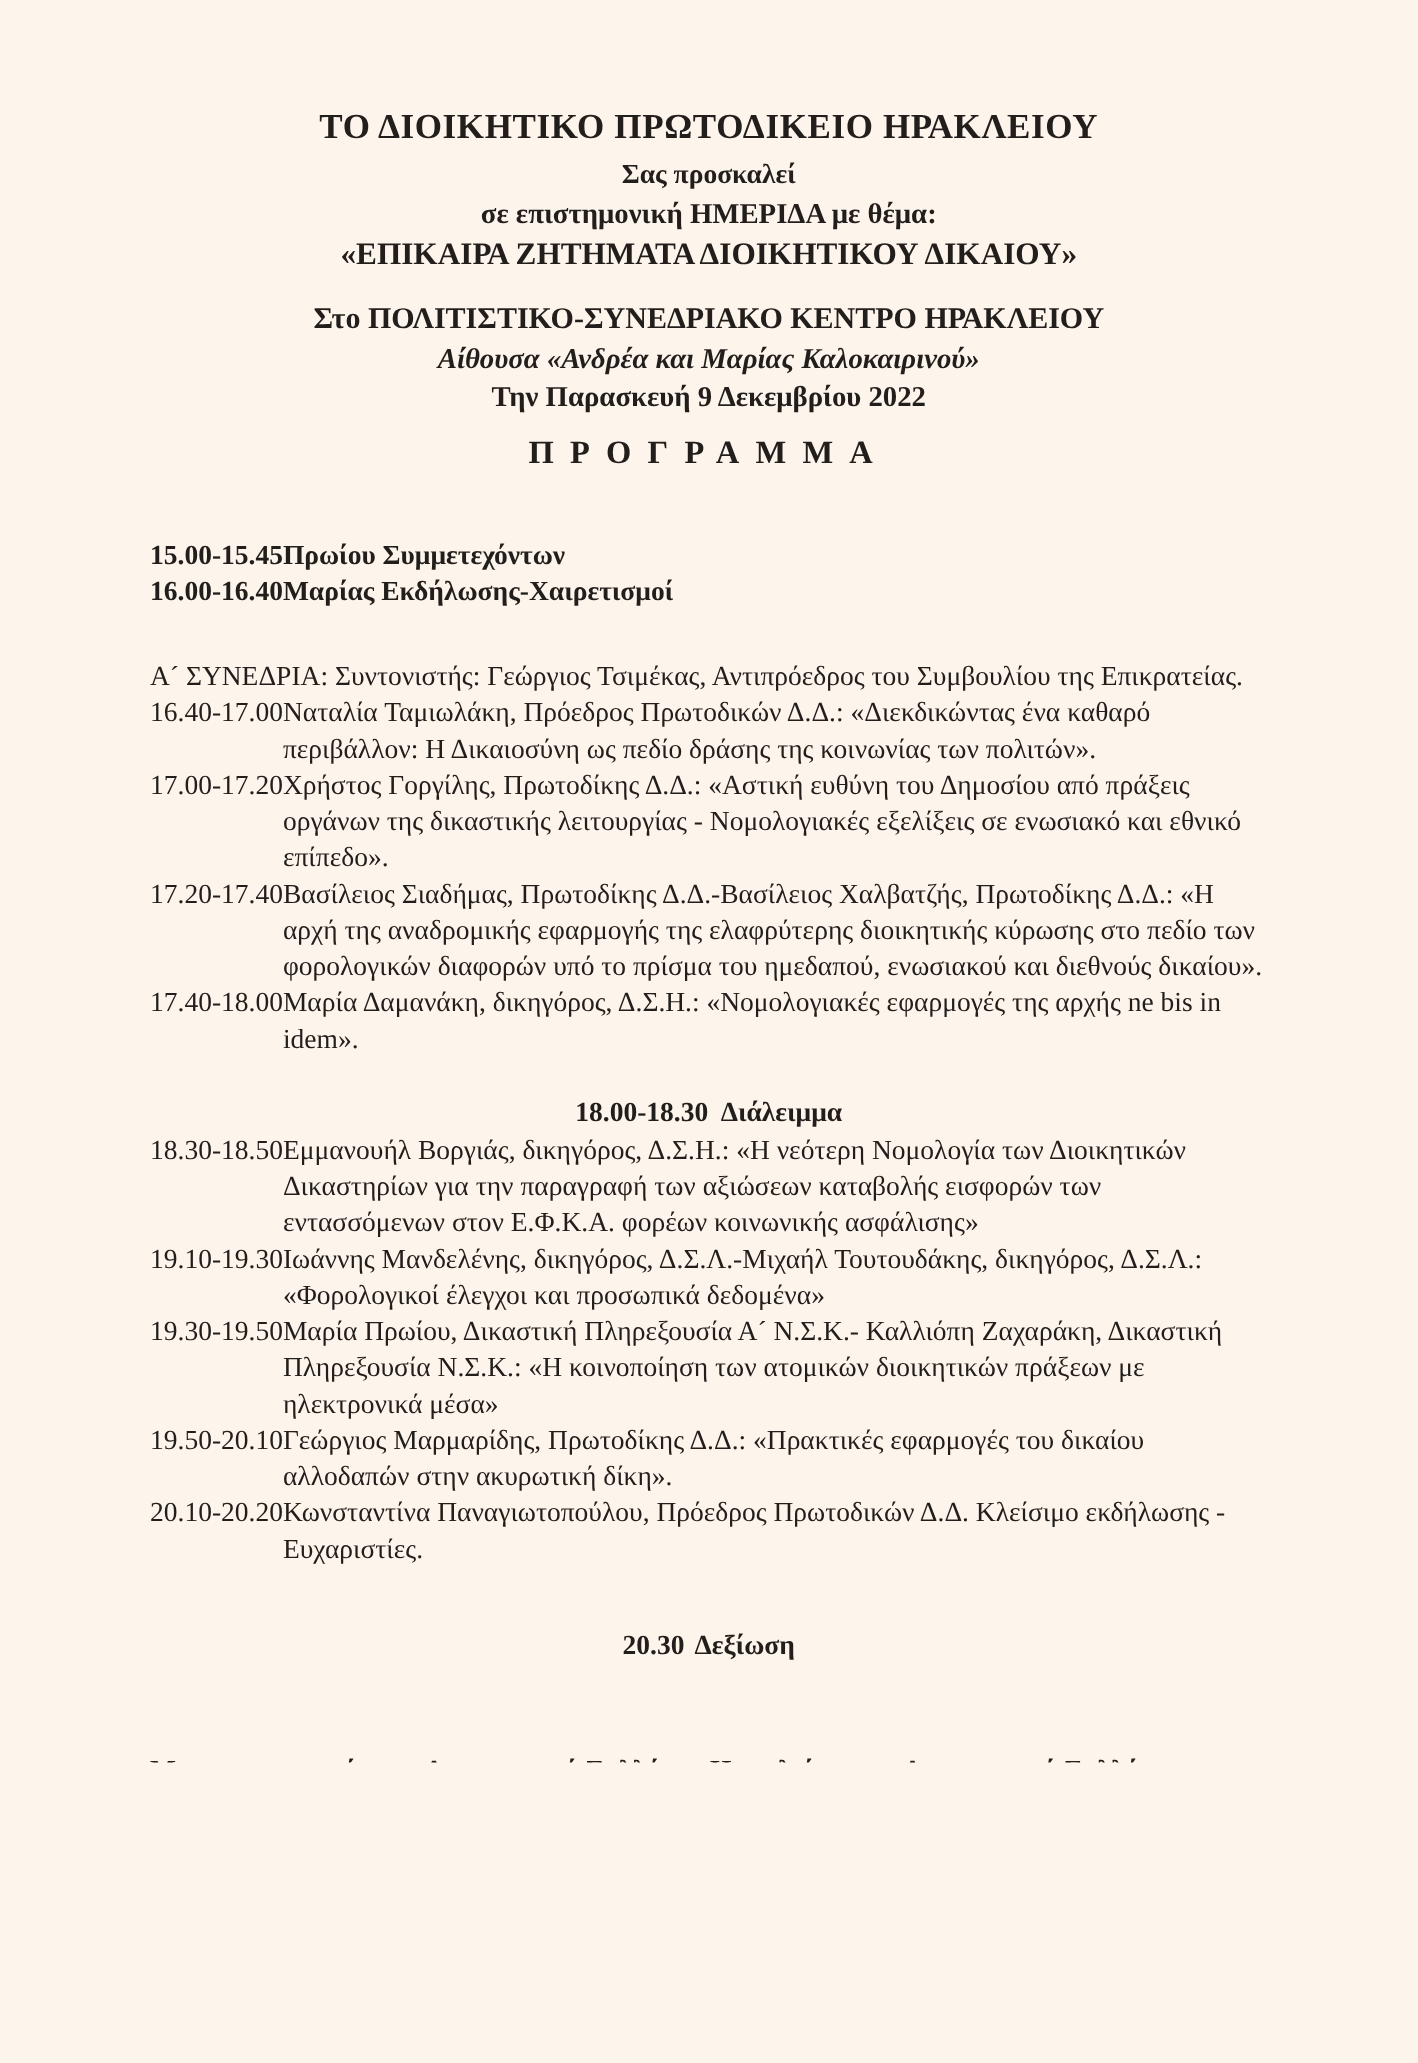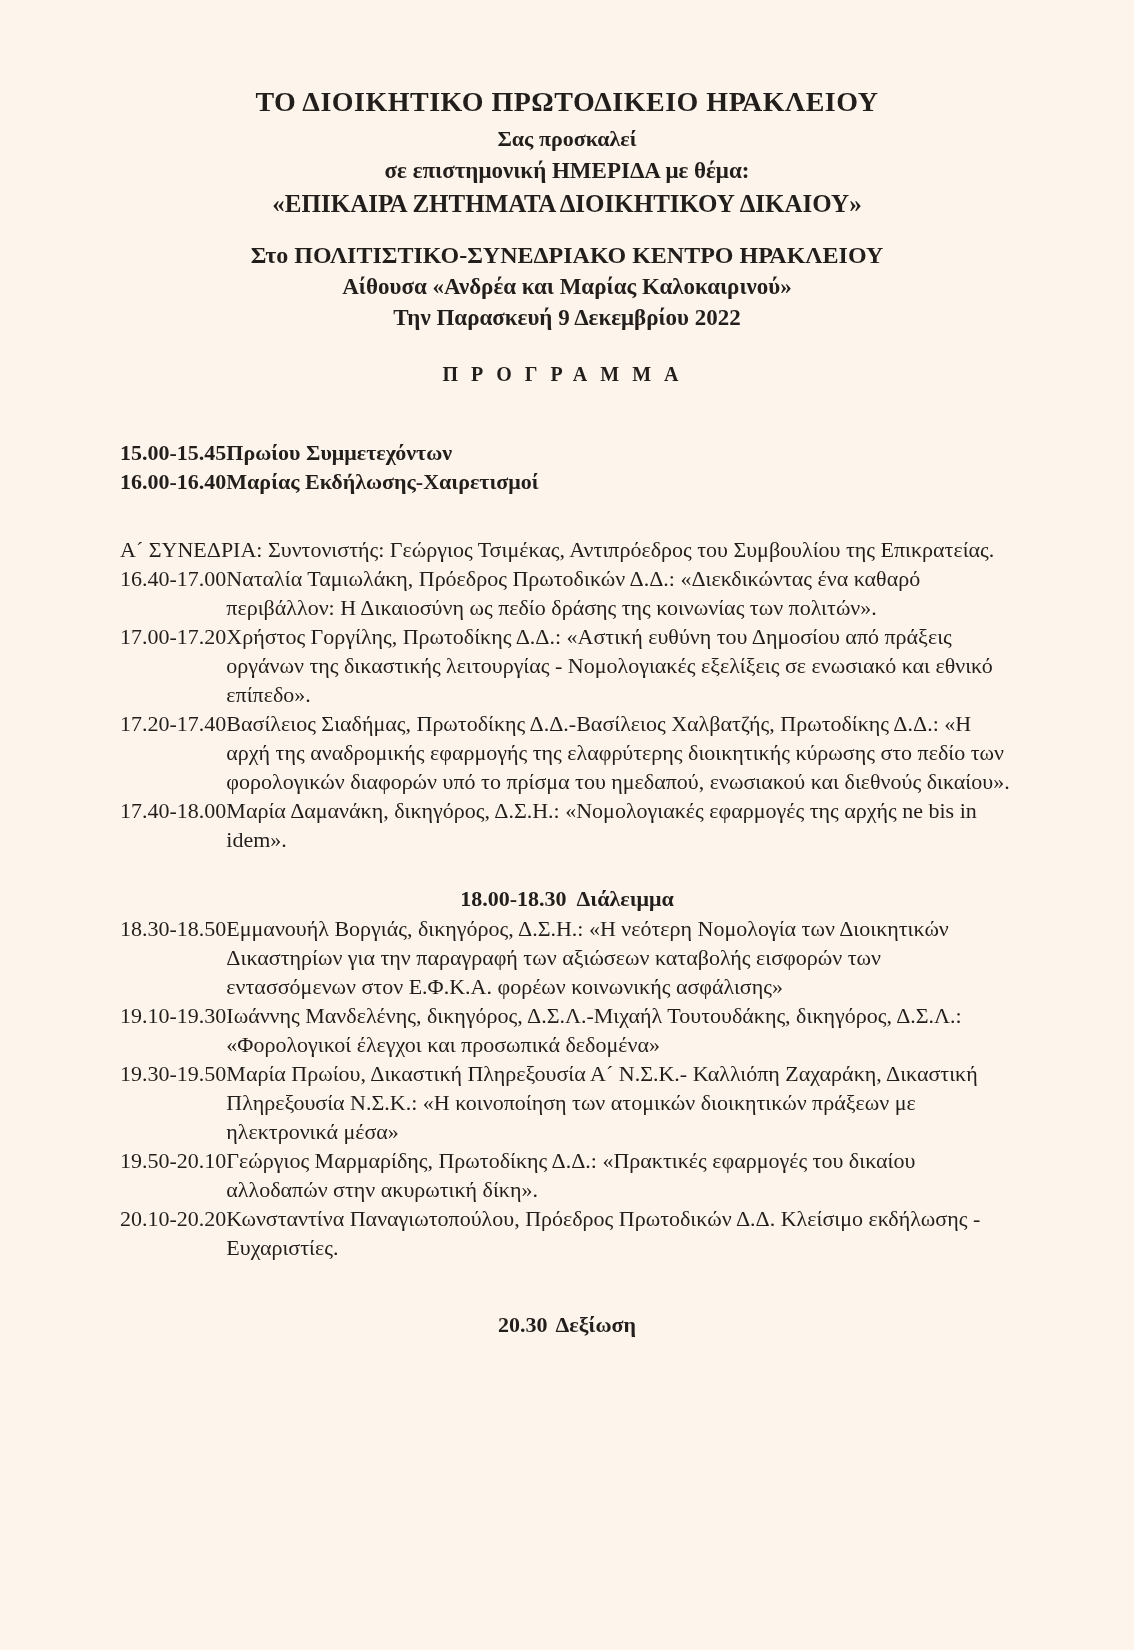--- a/index.html
+++ b/index.html
@@ -23,23 +23,23 @@
   }
 
   
   .header { text-align: center; }
   .title-main   { font-size: 28px; font-weight: bold; letter-spacing: 0.5px; }
   .invite-line  { font-size: 22px; font-weight: bold; margin-top: 8px; }
   .theme-line   { font-size: 23px; font-weight: bold; margin-top: 6px; }
   .theme-title  { font-size: 25px; font-weight: bold; margin-top: 6px; }
   .venue-block  { margin-top: 24px; }
   .venue-line1  { font-size: 24px; font-weight: bold; }
-  .venue-line2  { font-size: 23px; font-weight: bold; margin-top: 5px; }
+  .venue-line2  { font-size: 23px; font-weight: bold; margin-top: 5px; font-style: italic; }
   .venue-line3  { font-size: 23px; font-weight: bold; margin-top: 5px; }
-  .program-title{ font-size: 20px; font-weight: bold; letter-spacing: 13px; margin-top: 32px; }
+  .program-title{ font-size: 26px; font-weight: bold; letter-spacing: 13px; margin-top: 16px; }
 
   
   .schedule { margin-top: 52px; font-size: 22px; line-height: 29px; }
   .row { display: flex; }
   .row .time { flex: 0 0 102px; white-space: nowrap; }
   .row .desc { flex: 1; }
   .bold { font-weight: bold; }
   .session-header {
     font-weight: normal;
     padding-left: 135px;

